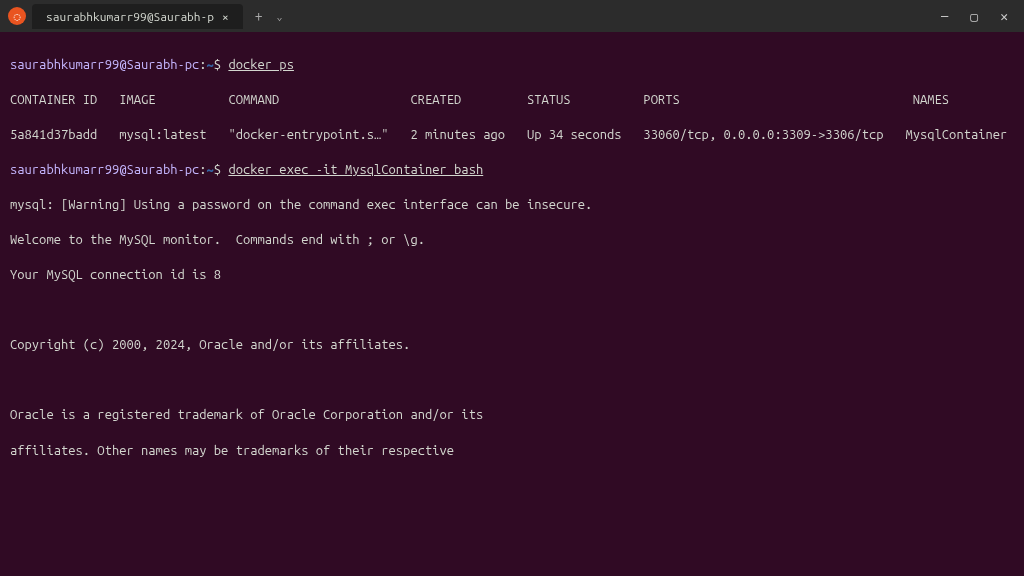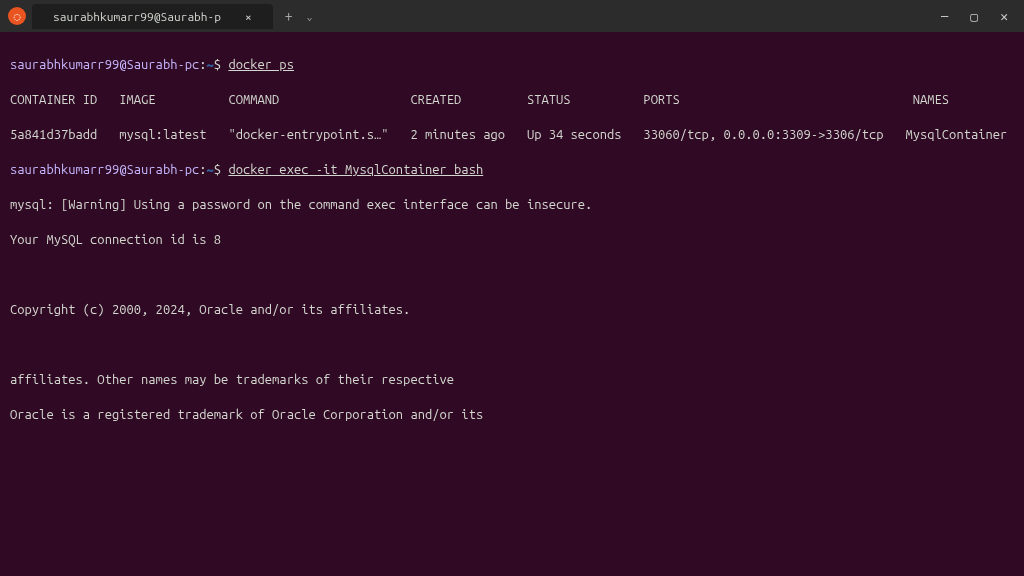--- a/index.html
+++ b/index.html
@@ -23,25 +23,25 @@
     .ubuntu-logo {
       width: 18px; height: 18px;
       border-radius: 50%;
       background: #e95420;
       display: flex; align-items: center; justify-content: center;
       font-size: 11px; color: white;
     }
     .tab {
       background: #1e1e1e;
       color: #d3d7cf;
-      padding: 6px 21px;
+      padding: 6px 14px;
       font-size: 12px;
       display: flex;
       align-items: flex-end;
-      gap: 24px;
+      gap: 8px;
       border-radius: 4px 4px 0 0;
     }
     .tab .x { font-size: 12px; cursor: pointer; }
     .newtab { color: #aaa; font-size: 14px; padding: 0 6px; cursor: pointer; }
     .chev { color: #aaa; font-size: 10px; padding: 0 2px; cursor: pointer; }
     .spacer { flex: 1; }
     .winbtn { color: #ccc; padding: 0 8px; cursor: pointer; font-size: 13px; }
     .terminal {
       padding: 6px 10px;
       line-height: 1.35;
@@ -70,26 +70,27 @@
   <span class="winbtn">▢</span>
   <span class="winbtn">✕</span>
 </div>
 
 <div class="terminal">
 <span class="line"><span class="prompt-user">saurabhkumarr99@Saurabh-pc</span><span class="prompt-dollar">:</span><span class="prompt-path">~</span><span class="prompt-dollar">$</span> <span class="cmd">docker ps</span></span>
 <span class="line">CONTAINER ID   IMAGE          COMMAND                  CREATED         STATUS          PORTS                                NAMES</span>
 <span class="line">5a841d37badd   mysql:latest   "docker-entrypoint.s…"   2 minutes ago   Up 34 seconds   33060/tcp, 0.0.0.0:3309-&gt;3306/tcp   MysqlContainer</span>
 <span class="line"><span class="prompt-user">saurabhkumarr99@Saurabh-pc</span><span class="prompt-dollar">:</span><span class="prompt-path">~</span><span class="prompt-dollar">$</span> <span class="cmd">docker exec -it MysqlContainer bash</span></span>
 <span class="line">mysql: [Warning] Using a password on the command exec interface can be insecure.</span>
+<span class="line">Welcome to the MySQL monitor.  Commands end with ; or \g.</span>
 <span class="line">Your MySQL connection id is 8</span>
 <span class="line"> </span>
 <span class="line">Copyright (c) 2000, 2024, Oracle and/or its affiliates.</span>
 <span class="line"> </span>
+<span class="line">Oracle is a registered trademark of Oracle Corporation and/or its</span>
 <span class="line">affiliates. Other names may be trademarks of their respective</span>
-<span class="line">Oracle is a registered trademark of Oracle Corporation and/or its</span>
 
 
 
 
 
 
 
 
 
 

